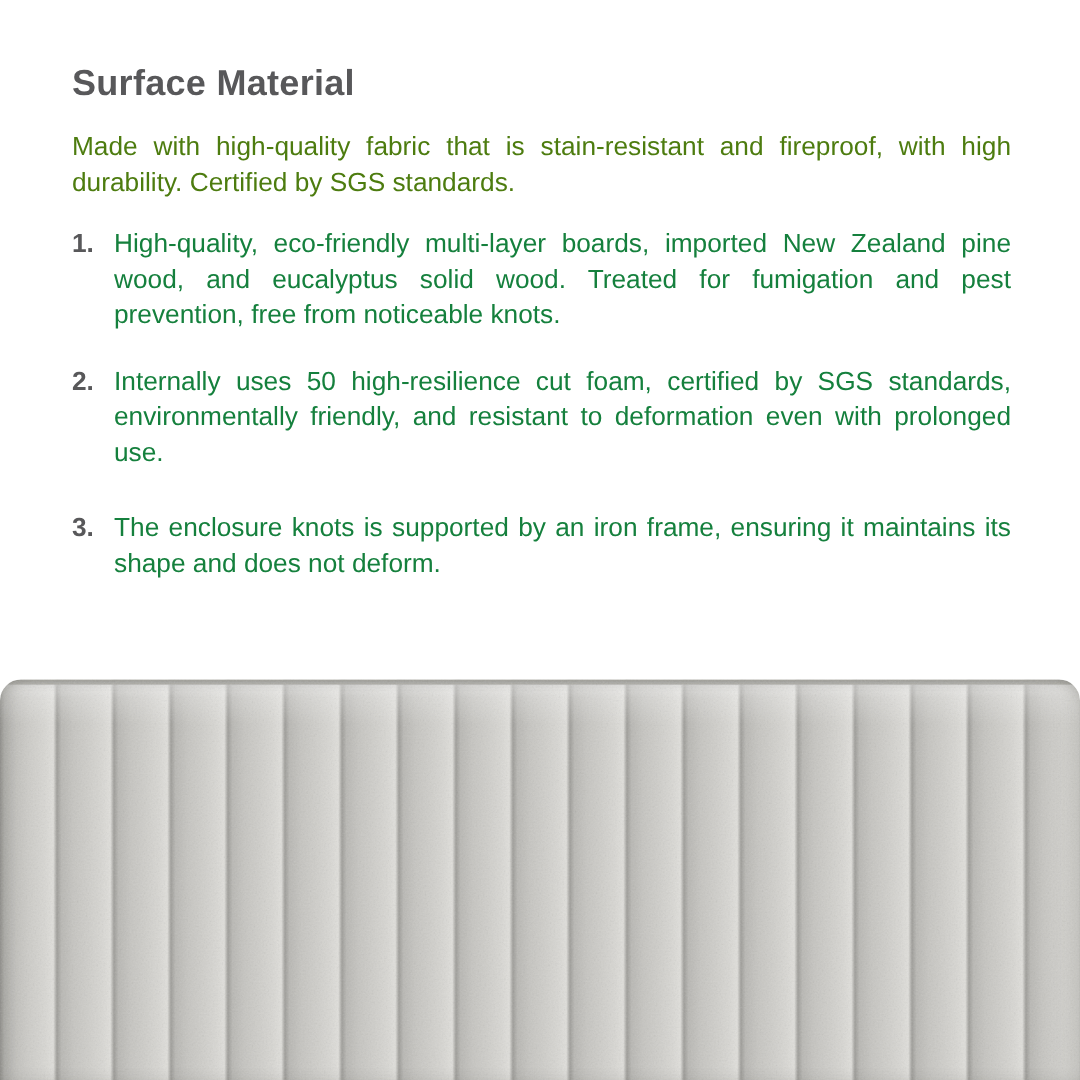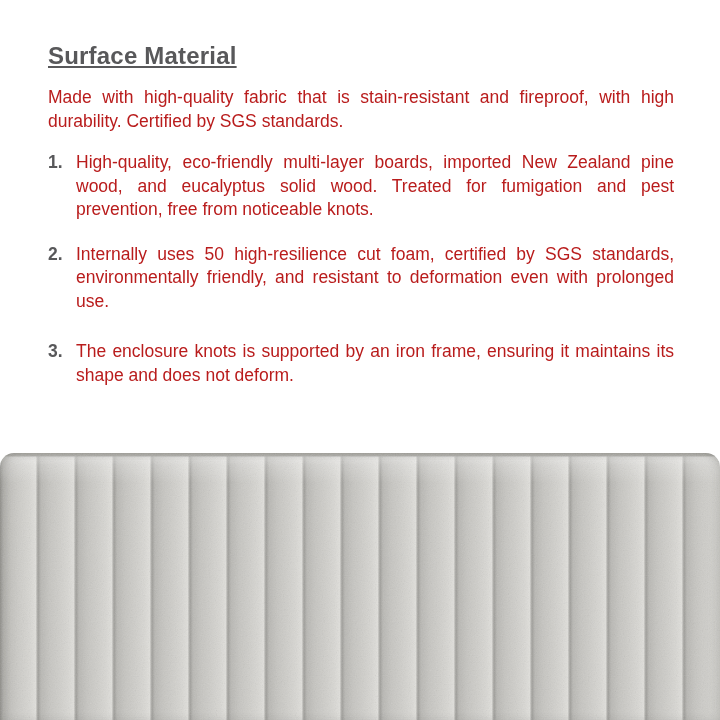--- a/index.html
+++ b/index.html
@@ -16,27 +16,26 @@
     top: 42px;
     left: 48px;
     right: 46px;
   }
   .section-heading {
     margin: 0;
     font-size: 24px;
     font-weight: bold;
     letter-spacing: 0.2px;
     color: #58585a;
-    text-decoration: underline;
   }
   .body-text {
     margin: 16px 0 0 0;
     font-size: 17.5px;
     line-height: 23.5px;
-    color: #b91c1c;
+    color: #4d7c0f;
     text-align: justify;
   }
   .internal-heading {
     margin-top: 46px;
   }
   .materials-list {
     margin-top: 18px;
   }
   .list-item {
     display: flex;
@@ -48,21 +47,21 @@
     flex: 0 0 28px;
     font-size: 17.5px;
     line-height: 23.5px;
     font-weight: bold;
     color: #58585a;
   }
   .item-text {
     flex: 1;
     font-size: 17.5px;
     line-height: 23.5px;
-    color: #b91c1c;
+    color: #15803d;
     text-align: justify;
   }
   
   .headboard {
     position: absolute;
     left: 0;
     top: 453px;
     width: 720px;
     height: 267px;
     border-radius: 14px 14px 0 0;

